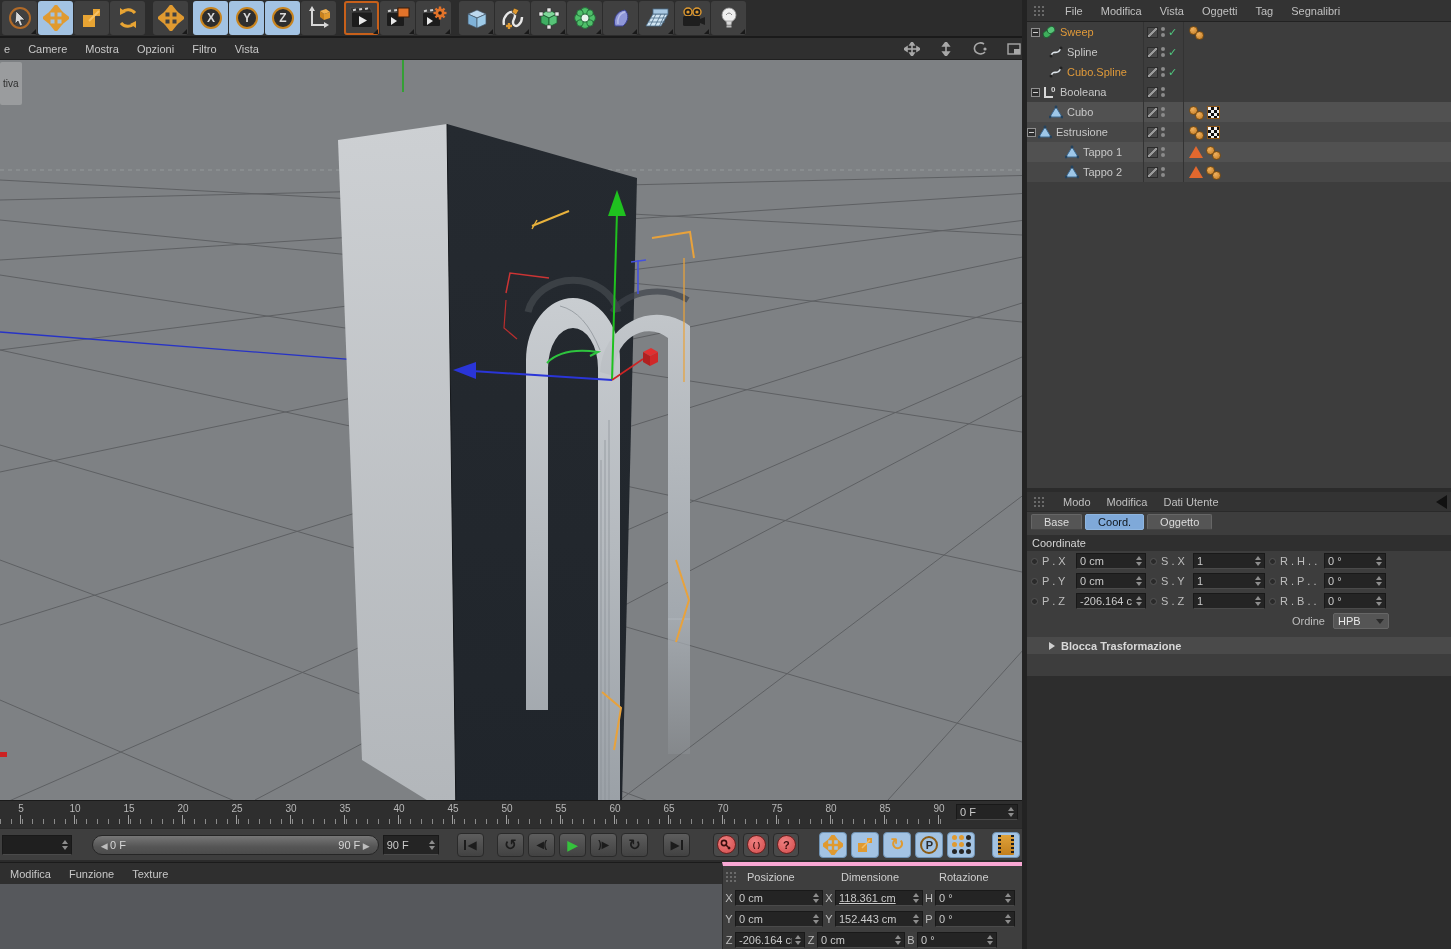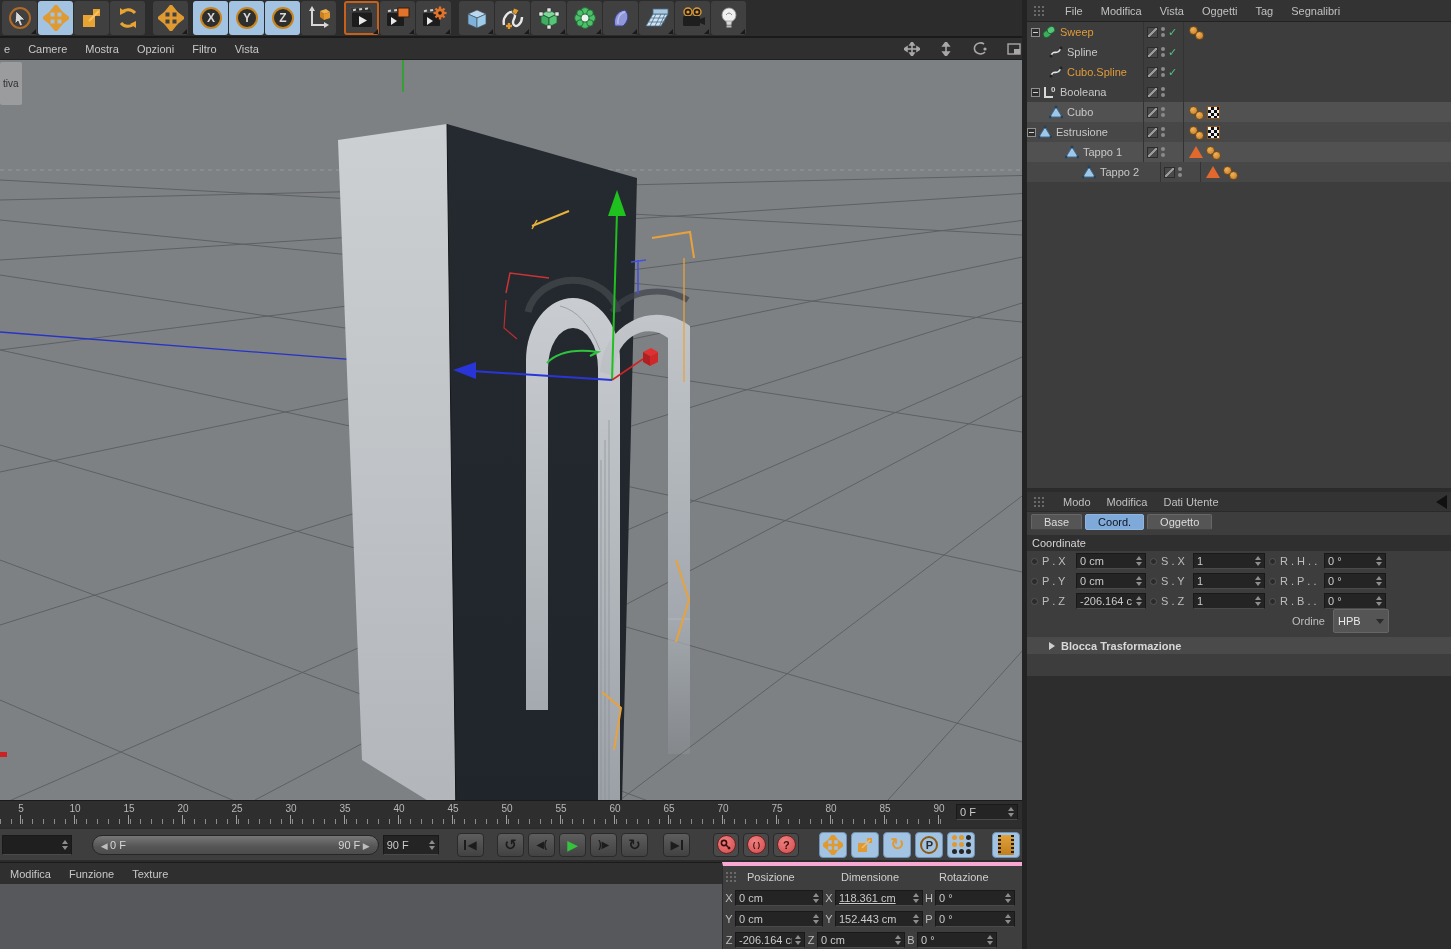--- a/index.html
+++ b/index.html
@@ -56,21 +56,21 @@
   .pdot{width:7px;height:7px;border-radius:50%;background:#2a2a2a;border:1px solid #555;flex:none;}
   .f-label{color:#bdbdbd;white-space:nowrap;}
   .fld{display:flex;align-items:center;background:#242424;border:1px solid #191919;border-bottom-color:#4a4a4a;height:16px;padding:0 3px;color:#cacaca;position:relative;}
   .fld .val{white-space:nowrap;overflow:hidden;flex:1;}
   .spin{display:flex;flex-direction:column;gap:2px;margin-left:3px;flex:none;}
   .spin i{display:block;width:0;height:0;border-left:3px solid transparent;border-right:3px solid transparent;}
   .spin i.up{border-bottom:4px solid #8d8d8d;}
   .spin i.dn{border-top:4px solid #8d8d8d;}
   .w70{width:70px;} .w72{width:72px;} .w62{width:62px;}
   #ordine-row{display:flex;align-items:center;justify-content:flex-end;gap:8px;height:20px;padding-right:62px;}
-  .dropdown{width:56px;height:24px;background:#555;border:1px solid #666;border-radius:2px;display:flex;align-items:center;justify-content:space-between;padding:0 4px;color:#e8e8e8;}
+  .dropdown{width:56px;height:16px;background:#555;border:1px solid #666;border-radius:2px;display:flex;align-items:center;justify-content:space-between;padding:0 4px;color:#e8e8e8;}
   .dd-arrow{width:0;height:0;border-left:4px solid transparent;border-right:4px solid transparent;border-top:5px solid #2a2a2a;}
   #blocca{height:17px;background:#4a4a4a;display:flex;align-items:center;gap:6px;padding-left:22px;margin-top:6px;color:#d8d8d8;font-weight:bold;}
   .tri-r{width:0;height:0;border-top:4px solid transparent;border-bottom:4px solid transparent;border-left:6px solid #cfcfcf;}
   #attr-empty{position:absolute;left:1027px;top:676px;width:424px;height:273px;background:#2d2d2d;}
   .back-arrow{margin-left:auto;margin-right:4px;width:0;height:0;border-top:7px solid transparent;border-bottom:7px solid transparent;border-right:11px solid #111;}
 
   
   #vp-menu{position:absolute;left:0;top:38px;width:1022px;height:22px;background:#2f2f2f;display:flex;align-items:center;gap:18px;padding-left:4px;border-bottom:1px solid #202020;}
   #vp-menu .spacer{flex:1;}
   .vp-ico{width:16px;height:14px;flex:none;}
@@ -501,21 +501,21 @@
             <i></i>
           </span>
         </div>
       <div class="om-tags">
           <span class="tag-cap"></span>
           <span class="tag-phong"></span>
         </div>
     </div>
 
     <div class="om-row hl2">
-      <div class="om-tree" style="padding-left:38px;margin-left:17px;">
+      <div class="om-tree" style="padding-left:38px;">
         <svg class="obj-ico" width="14" height="14">
             <polygon points="7,2 13,12 1,12" fill="#9ec7e8" stroke="#3d6a92" stroke-width="1"></polygon>
             <circle cx="7" cy="2" r="1.4" fill="#25425c"></circle>
             <circle cx="13" cy="12" r="1.4" fill="#25425c"></circle>
             <circle cx="1" cy="12" r="1.4" fill="#25425c"></circle>
           </svg>
         <span class="om-label">Tappo 2</span>
       </div>
       <div class="om-ctrl">
           <span class="tgl"></span>

